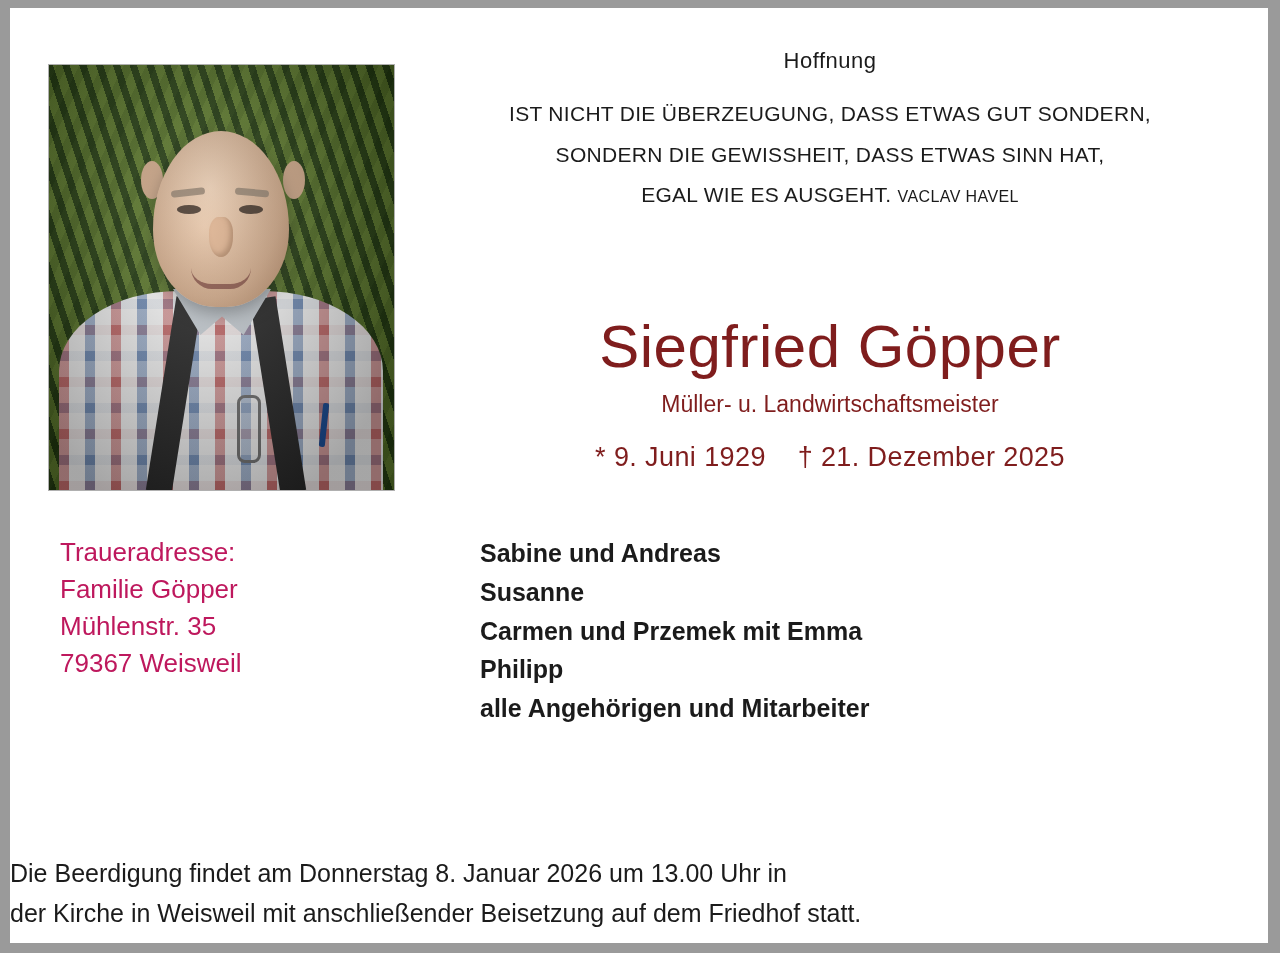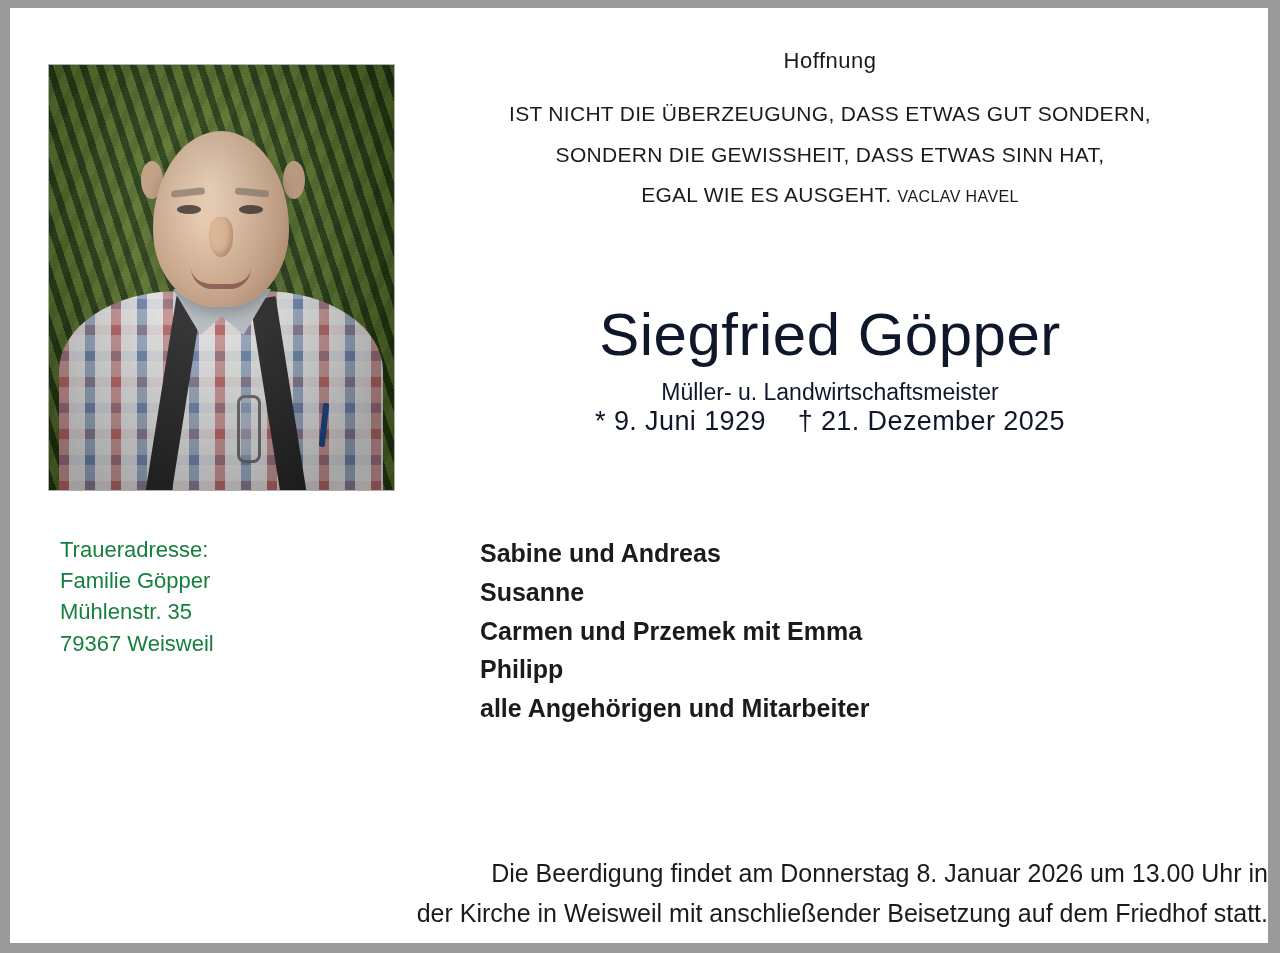--- a/index.html
+++ b/index.html
@@ -187,50 +187,50 @@
   .quote-author {
     font-size: 16px;
     letter-spacing: 0.4px;
     margin-top: 28px;
   }
 
   
   .name-block {
     position: absolute;
     left: 420px;
-    top: 292px;
+    top: 304px;
     width: 800px;
     text-align: center;
-    color: #0f172a;
+    color: #7f1d1d;
   }
   .name {
     font-size: 60px;
     font-weight: 400;
     letter-spacing: 0.5px;
     line-height: 1.15;
   }
   .profession {
     font-size: 23px;
     margin-top: 10px;
   }
   .dates {
     font-size: 27px;
-    margin-top: 0;
+    margin-top: 24px;
     letter-spacing: 0.4px;
   }
   .dates .gap { display: inline-block; width: 16px; }
 
   
   .address {
     position: absolute;
     left: 50px;
     top: 526px;
-    font-size: 22px;
+    font-size: 26px;
     line-height: 1.42;
-    color: #15803d;
+    color: #be185d;
   }
 
   
   .family {
     position: absolute;
     left: 470px;
     top: 526px;
     color: #1b1b1b;
   }
   .family-intro {
@@ -242,25 +242,24 @@
     font-weight: bold;
     line-height: 1.55;
   }
 
   
   .footer {
     position: absolute;
     left: 0;
     right: 0;
     top: 845px;
-    text-align: right;
+    text-align: left;
     font-size: 25px;
     line-height: 1.6;
     color: #1b1b1b;
-    padding-left: 46px;
   }
 </style>
 </head>
 <body>
 
 <div class="notice">
 
   <div class="top">
 
     <div class="photo-frame">

